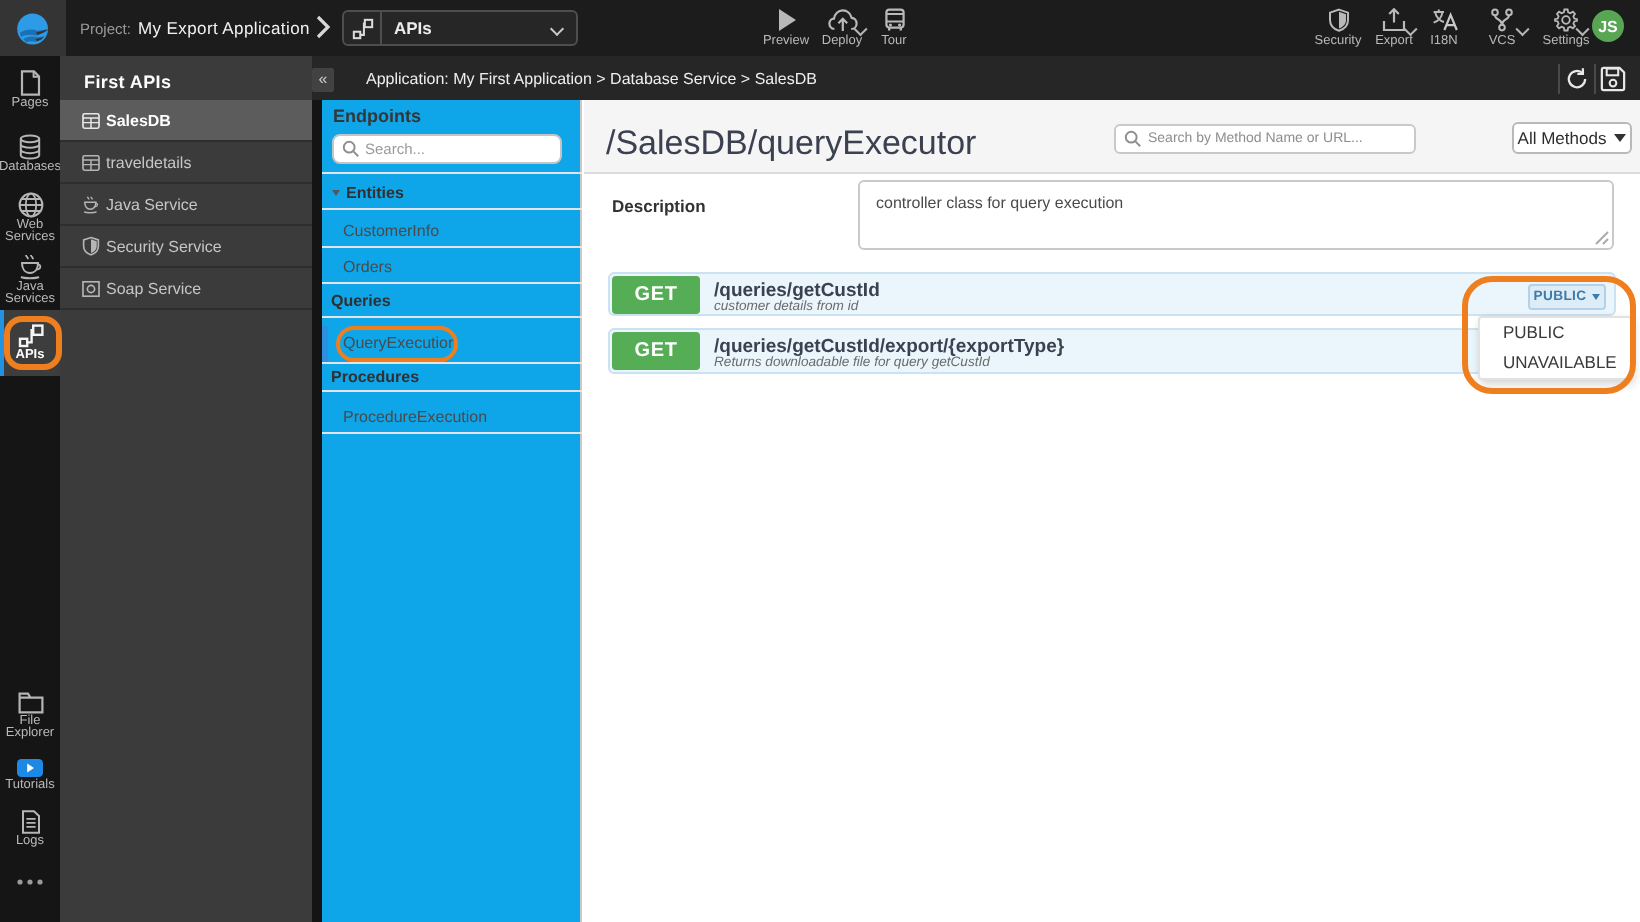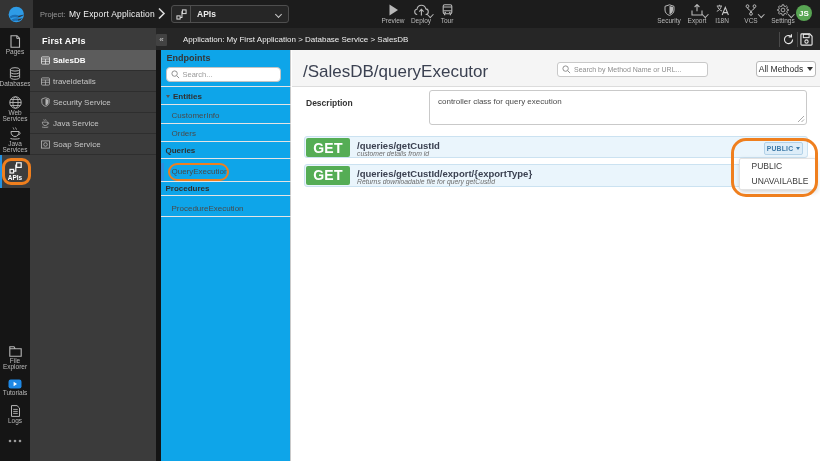--- a/index.html
+++ b/index.html
@@ -69,21 +69,21 @@
   .m-methods .c { width:0; height:0; border-left:3px solid transparent; border-right:3px solid transparent; border-top:4px solid #333; margin-left:4px; }
   .desc-label { position:absolute; left:14px; top:48px; font-size:8.5px; font-weight:bold; color:#333; }
   .desc-box { position:absolute; left:137px; top:40px; width:378px; height:35px; border:1px solid #c9c9c9; border-radius:3px; background:#fff; }
   .desc-box .txt { position:absolute; left:8px; top:6px; font-size:8px; color:#4a4a4a; }
   .resize-handle { position:absolute; right:1px; bottom:1px; width:8px; height:8px; }
 
   .api-row { position:absolute; left:12px; width:504px; height:22px; background:#eaf5fc; border:1px solid #cbe2f1; border-radius:3px; }
   .row1 { top:86px; }
   .row2 { top:113.5px; height:23px; }
   .get-chip { position:absolute; left:1px; top:1px; width:44px; height:19px; background:#55ad55; border-radius:2px; display:flex; align-items:center; justify-content:center; }
-  .get-chip span { color:#fff; font-size:14px; font-weight:bold; letter-spacing:.3px; }
+  .get-chip span { color:#fff; font-size:10px; font-weight:bold; letter-spacing:.3px; }
   .row-path { position:absolute; left:52px; top:3px; font-size:9.5px; font-weight:bold; color:#3b4151; }
   .row-sub { position:absolute; left:52px; top:13px; font-size:6.8px; font-style:italic; color:#6b6b6b; }
   .access-btn { position:absolute; left:459px; top:5px; width:39px; height:13px; background:#ddedf8; border:1px solid #b3d2e8; border-radius:2px; display:flex; align-items:center; justify-content:center; }
   .access-btn .t { font-size:6.8px; font-weight:bold; color:#3d7aa8; letter-spacing:.2px; }
   .access-btn .c { width:0; height:0; border-left:2.5px solid transparent; border-right:2.5px solid transparent; border-top:3px solid #3d7aa8; margin-left:3px; }
 
   .dropdown { position:absolute; left:447px; top:107.5px; width:77px; height:32px; background:#fff; border:1px solid #e2e2e2; border-radius:2px; box-shadow:1px 2px 5px rgba(0,0,0,.18); }
   .dropdown .opt { height:15px; display:flex; align-items:center; padding-left:11.5px; font-size:8.5px; color:#3a3a3a; }
 
   
@@ -288,34 +288,34 @@
         <span class="elab">SalesDB</span>
       </div>
       <div class="exp-item">
         <svg width="9" height="9" viewBox="0 0 11 10">
           <rect x="0.6" y="0.6" width="9.8" height="8.8" rx="1" fill="none" stroke="#b5b5b5" stroke-width="1"></rect>
           <path d="M0.6 3.2 L10.4 3.2 M0.6 6 L10.4 6 M5.5 3.2 L5.5 9.4" stroke="#b5b5b5" stroke-width="0.9"></path>
         </svg>
         <span class="elab">traveldetails</span>
       </div>
       <div class="exp-item">
-        <svg width="9" height="10" viewBox="0 0 11 12">
-          <path d="M5.5 0.8 L10 2.3 L10 6 C10 8.8 8 10.6 5.5 11.4 C3 10.6 1 8.8 1 6 L1 2.3 Z" fill="none" stroke="#b5b5b5" stroke-width="1"></path>
-          <path d="M5.5 1.9 L9 3.1 L9 6 C9 8.1 7.5 9.6 5.5 10.3 Z" fill="#b5b5b5"></path>
-        </svg>
-        <span class="elab">Security Service</span>
-      </div>
-      <div class="exp-item">
         <svg width="9" height="9" viewBox="0 0 13 13">
           <path d="M4 0.5 C4 1.5 5 1.5 5 2.6 M6.5 0.5 C6.5 1.5 7.5 1.5 7.5 2.6" stroke="#b5b5b5" stroke-width="1" fill="none"></path>
           <path d="M2 4.5 L10 4.5 C10 7.5 8.5 9.5 6 9.5 C3.5 9.5 2 7.5 2 4.5 Z" fill="none" stroke="#b5b5b5" stroke-width="1.1"></path>
           <path d="M10 5.2 C11.5 5.2 11.8 7.4 9.4 7.8" fill="none" stroke="#b5b5b5" stroke-width="1"></path>
           <path d="M1.5 11.5 C3 12.3 9 12.3 10.5 11.5" stroke="#b5b5b5" stroke-width="1.1" fill="none"></path>
         </svg>
         <span class="elab">Java Service</span>
+      </div>
+      <div class="exp-item">
+        <svg width="9" height="10" viewBox="0 0 11 12">
+          <path d="M5.5 0.8 L10 2.3 L10 6 C10 8.8 8 10.6 5.5 11.4 C3 10.6 1 8.8 1 6 L1 2.3 Z" fill="none" stroke="#b5b5b5" stroke-width="1"></path>
+          <path d="M5.5 1.9 L9 3.1 L9 6 C9 8.1 7.5 9.6 5.5 10.3 Z" fill="#b5b5b5"></path>
+        </svg>
+        <span class="elab">Security Service</span>
       </div>
       <div class="exp-item">
         <svg width="9" height="9" viewBox="0 0 11 10">
           <rect x="0.6" y="0.6" width="9.8" height="8.8" fill="none" stroke="#b5b5b5" stroke-width="1"></rect>
           <circle cx="5.5" cy="5" r="2.2" fill="none" stroke="#b5b5b5" stroke-width="1"></circle>
         </svg>
         <span class="elab">Soap Service</span>
       </div>
     </div>
   </div>

